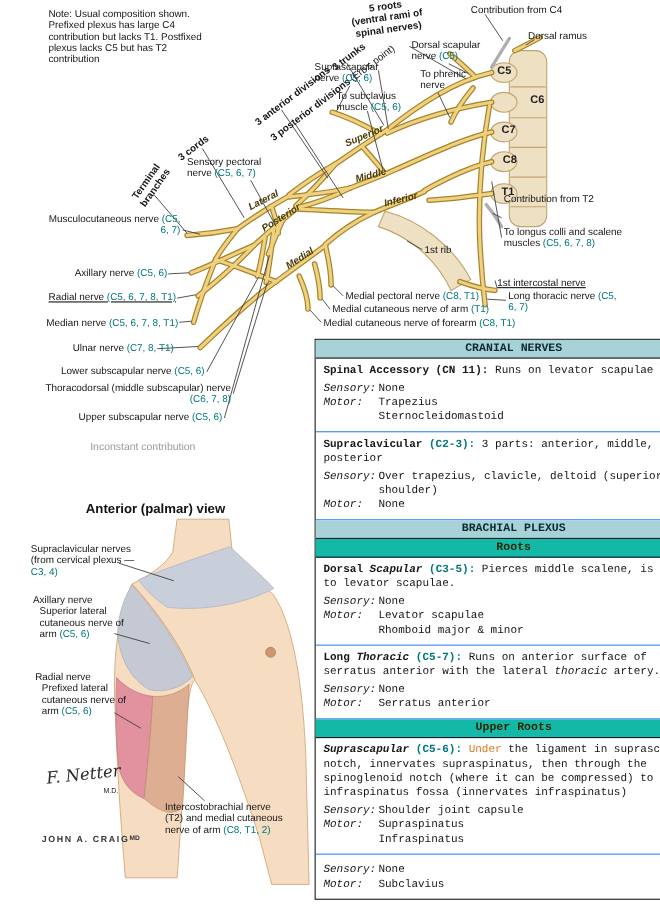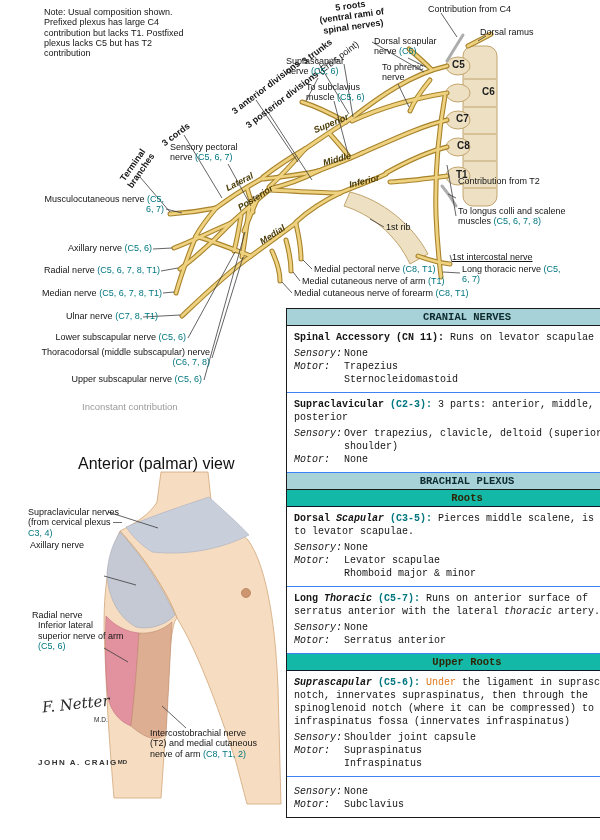--- a/index.html
+++ b/index.html
@@ -16,21 +16,21 @@
   .ctr { text-align: center; }
   .pre { white-space: pre-line; }
   .rot { transform-origin: left top; }
   .c { color: #00767F; }
   .gray { color: #9a9a9a; }
 
   .vert { position: absolute; z-index: 2; font-size: 10px; font-weight: bold; color: #1d1d1d; }
   .struct { position: absolute; z-index: 2; font-size: 9px; font-weight: bold; font-style: italic;
             color: #4a3a05; transform-origin: left top; }
 
-  .figtitle { position: absolute; z-index: 2; font-size: 16px; font-weight: normal; color: #111; }
+  .figtitle { position: absolute; z-index: 2; font-size: 12px; font-weight: bold; color: #111; }
   .sig-n { position: absolute; z-index: 2; font-family: "DejaVu Serif", serif; font-style: italic;
            font-size: 15px; color: #2a2a2a; transform: rotate(-6deg); }
   .sig-sm { position: absolute; z-index: 2; font-size: 6.5px; color: #2a2a2a; }
   .sig-c { position: absolute; z-index: 2; font-size: 8px; font-weight: bold; letter-spacing: 1.5px; color: #333; }
   .sig-c .md { font-size: 6px; letter-spacing: 0; vertical-align: 1px; }
 
   
   .tbl { position: absolute; z-index: 2; left: 286px; top: 308px; width: 362px;
          border: 1.2px solid #1a1a1a; background: #fff; font-family: Liberation Mono, monospace; }
   .tbl-h { background: #A7D3D8; border-bottom: 1px solid #1a1a1a; text-align: center;
@@ -212,50 +212,51 @@
 
   <div class="struct" style="left:312px;top:126px;transform:rotate(-23deg);">Superior</div>
   <div class="struct" style="left:322px;top:158px;transform:rotate(-15deg);">Middle</div>
   <div class="struct" style="left:348px;top:180px;transform:rotate(-14deg);">Inferior</div>
   <div class="struct" style="left:224px;top:184px;transform:rotate(-27deg);">Lateral</div>
   <div class="struct" style="left:236px;top:204px;transform:rotate(-32deg);">Posterior</div>
   <div class="struct" style="left:258px;top:238px;transform:rotate(-33deg);">Medial</div>
 
   <div class="lbl right" style="left:44px;top:194px;width:120px;"><span>Musculocutaneous nerve </span><span class="c">(C5, 6, 7)</span></div>
   <div class="lbl right nw" style="left:30px;top:243px;width:122px;"><span>Axillary nerve </span><span class="c">(C5, 6)</span></div>
-  <div class="lbl right nw" style="left:10px;top:265px;width:150px;"><span>Radial nerve </span><span class="c">(C5, 6, 7, 8, T1)</span></div>
+  <div class="lbl right nw" style="left:10px;top:265px;width:150px;text-decoration:underline;"><span>Radial nerve </span><span class="c">(C5, 6, 7, 8, T1)</span></div>
   <div class="lbl right nw" style="left:8px;top:288px;width:154px;"><span>Median nerve </span><span class="c">(C5, 6, 7, 8, T1)</span></div>
   <div class="lbl right nw" style="left:36px;top:311px;width:122px;"><span>Ulnar nerve </span><span class="c">(C7, 8, T1)</span></div>
   <div class="lbl right nw" style="left:30px;top:332px;width:156px;"><span>Lower subscapular nerve </span><span class="c">(C5, 6)</span></div>
   <div class="lbl right" style="left:40px;top:347px;width:170px;"><span>Thoracodorsal (middle subscapular) nerve </span><span class="c">(C6, 7, 8)</span></div>
   <div class="lbl right nw" style="left:42px;top:374px;width:160px;"><span>Upper subscapular nerve </span><span class="c">(C5, 6)</span></div>
 
   <div class="lbl nw" style="left:386px;top:222px;">1st rib</div>
   <div class="lbl nw" style="left:458px;top:176px;">Contribution from T2</div>
   <div class="lbl" style="left:458px;top:206px;width:120px;"><span>To longus colli and scalene muscles </span><span class="c">(C5, 6, 7, 8)</span></div>
   <div class="lbl nw" style="left:452px;top:252px;text-decoration:underline;">1st intercostal nerve</div>
   <div class="lbl" style="left:462px;top:264px;width:100px;"><span>Long thoracic nerve </span><span class="c">(C5, 6, 7)</span></div>
 
   <div class="lbl nw" style="left:314px;top:264px;"><span>Medial pectoral nerve </span><span class="c">(C8, T1)</span></div>
   <div class="lbl nw" style="left:302px;top:276px;"><span>Medial cutaneous nerve of arm </span><span class="c">(T1)</span></div>
   <div class="lbl nw" style="left:294px;top:288px;"><span>Medial cutaneous nerve of forearm </span><span class="c">(C8, T1)</span></div>
 
   <div class="lbl gray nw" style="left:82px;top:402px;font-size:9.5px;">Inconstant contribution</div>
 
   <div class="figtitle" style="left:78px;top:455px;">Anterior (palmar) view</div>
 
-  <div class="lbl" style="left:28px;top:507px;width:100px;"><span>Supraclavicular nerves (from cervical plexus — </span><span class="c">C3, 4)</span></div>
+  <div class="lbl" style="left:28px;top:494px;width:100px;"><span>Supraclavicular nerves (from cervical plexus — </span><span class="c">C3, 4)</span></div>
 
   <div class="lbl" style="left:30px;top:540px;width:95px;">
     <span style="display:block;">Axillary nerve</span>
+    <span style="display:block;padding-left:6px;"><span>Superior lateral cutaneous nerve of arm </span><span class="c">(C5, 6)</span></span>
   </div>
 
   <div class="lbl" style="left:32px;top:610px;width:95px;">
     <span style="display:block;">Radial nerve</span>
-    <span style="display:block;padding-left:6px;"><span>Inferior lateral superior nerve of arm </span><span class="c">(C5, 6)</span></span>
+    <span style="display:block;padding-left:6px;"><span>Prefixed lateral cutaneous nerve of arm </span><span class="c">(C5, 6)</span></span>
   </div>
 
   <div class="lbl" style="left:150px;top:728px;width:112px;"><span>Intercostobrachial nerve (T2) and medial cutaneous nerve of arm </span><span class="c">(C8, T1, 2)</span></div>
 
   <div class="sig-n" style="left:42px;top:695px;">F. Netter</div>
   <div class="sig-sm" style="left:94px;top:716px;">M.D.</div>
   <div class="sig-c" style="left:38px;top:758px;"><span>JOHN A. CRAIG</span><span class="md">MD</span></div>
 
   <div class="tbl">
 

